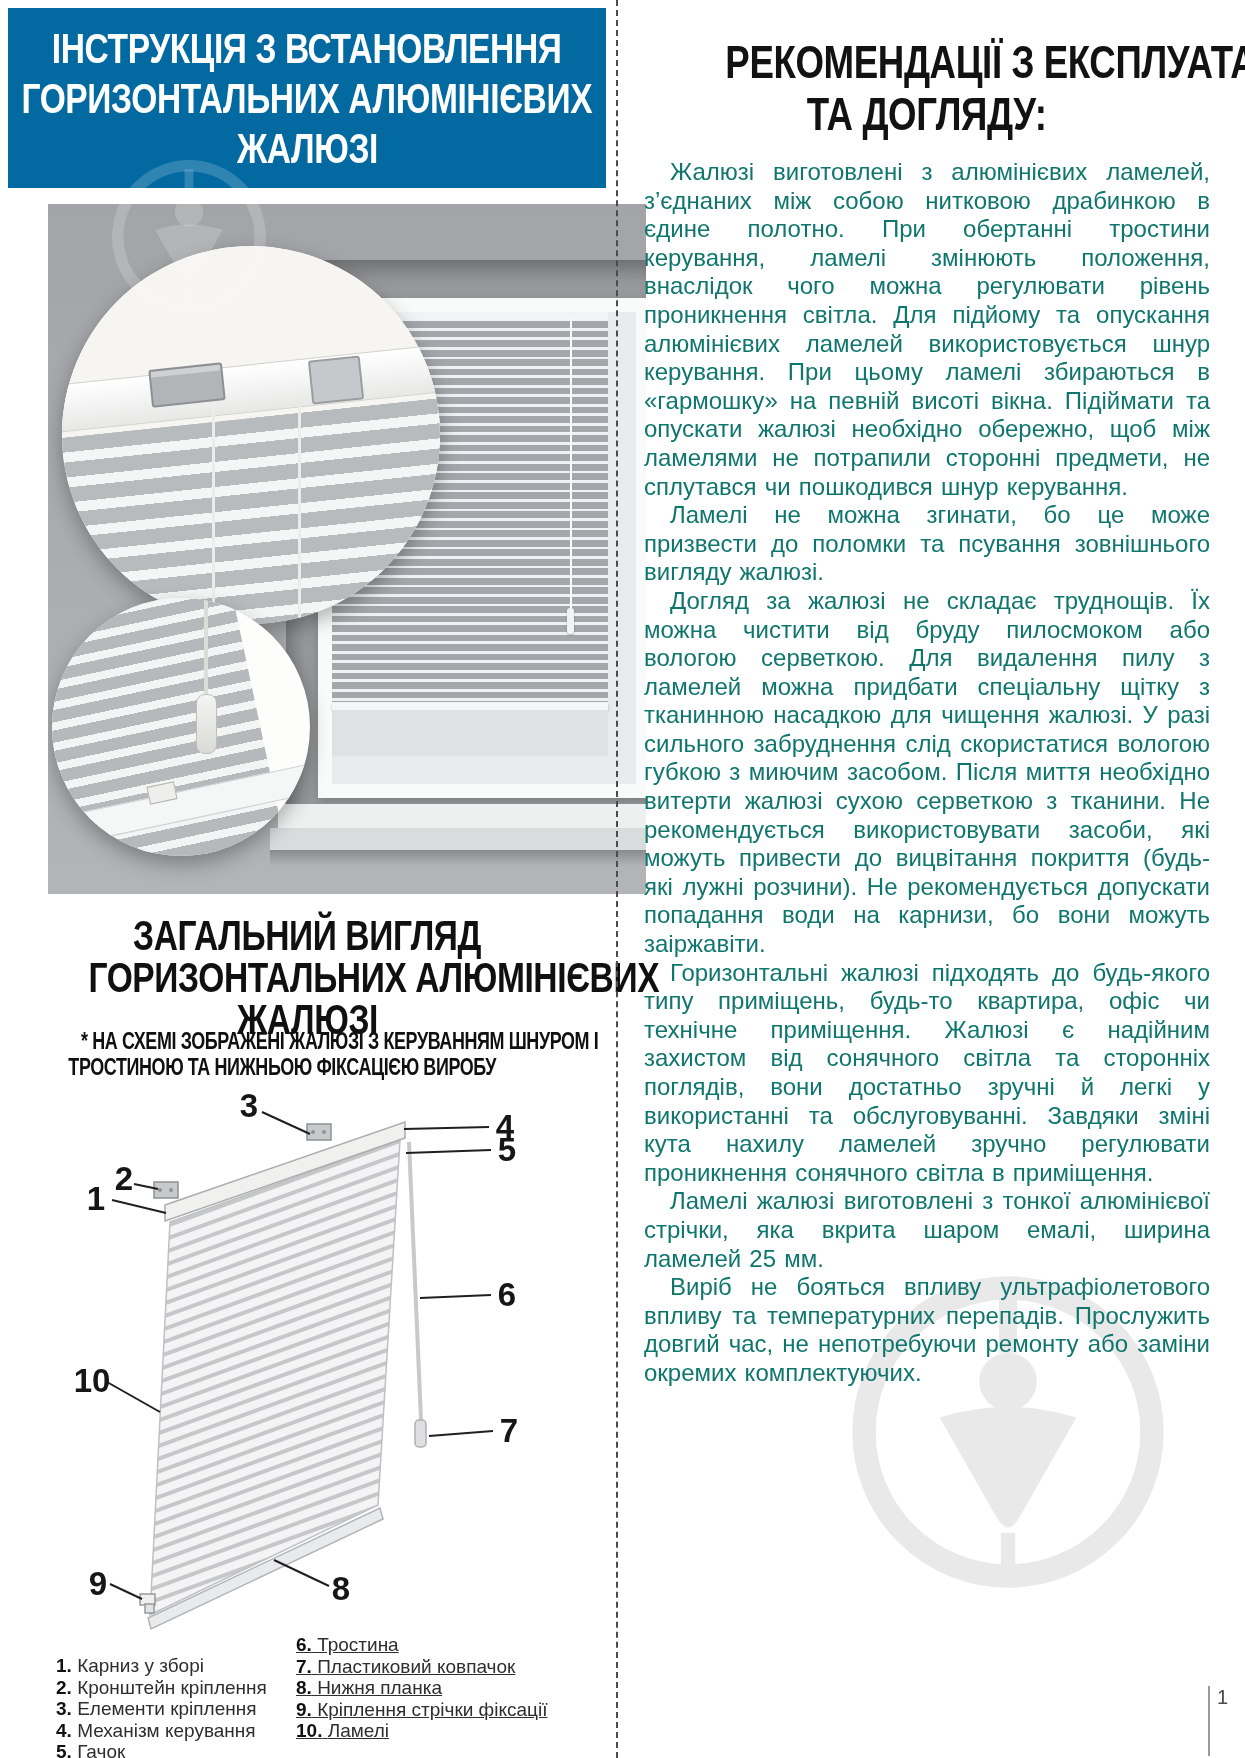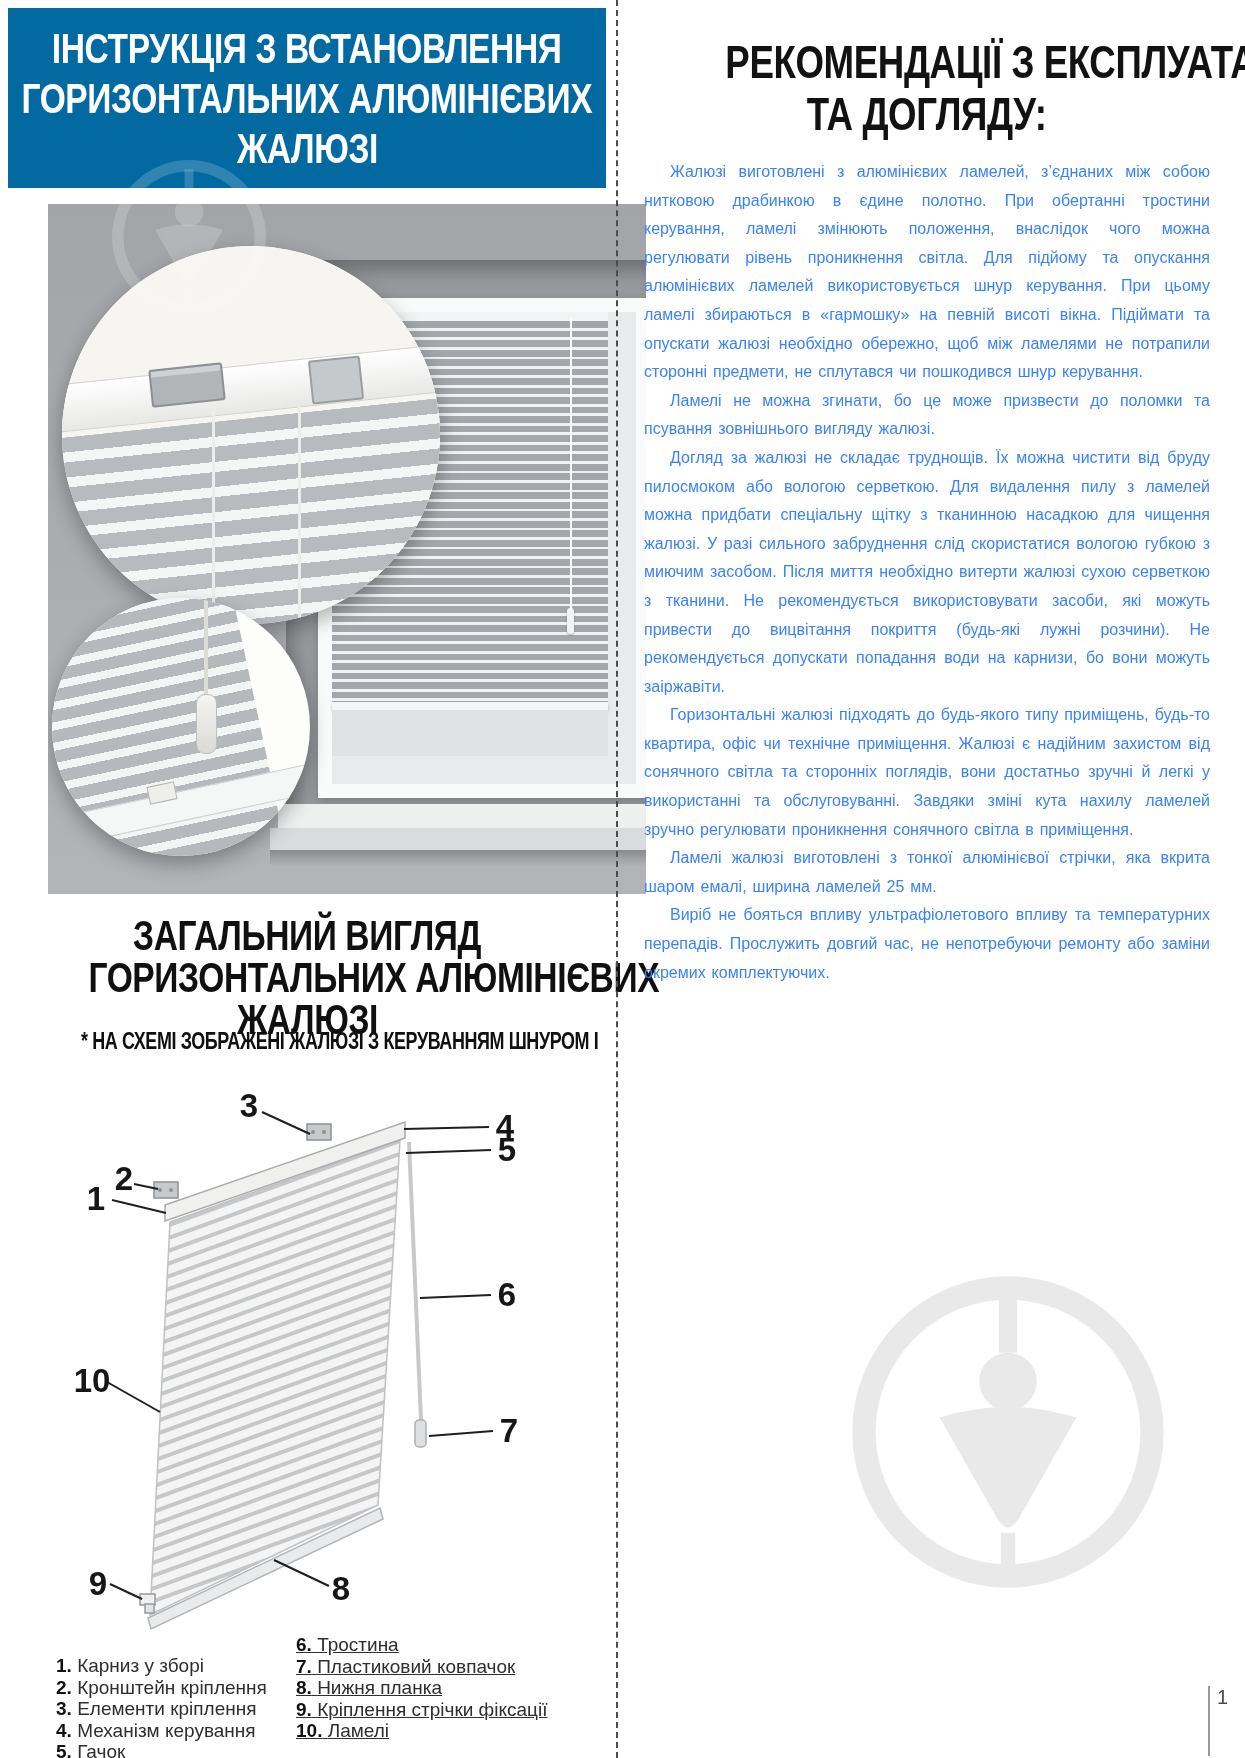--- a/index.html
+++ b/index.html
@@ -66,22 +66,22 @@
   .legend .c1{left:48px;width:220px;margin-top:21px;}
   .legend .c2{left:288px;width:320px;text-decoration:underline;}
   .legend .num{font-weight:bold;color:#111;}
 
   
   .divider{position:absolute;left:616px;top:0;height:1758px;border-left:2px dashed #4c4c4c;}
 
   .right-col{position:absolute;left:644px;top:0;width:566px;z-index:2;}
   .rec-title{margin:36px 0 18px 0;text-align:center;}
   .rec-title div,.purpose-title{font-weight:bold;font-size:47px;line-height:52px;color:#121212;text-align:center;}
-  .right-col p{margin:0;font-size:16px;line-height:28.6px;text-align:justify;text-indent:26px;
-               color:#3b82f6;word-spacing:1.5px;}
+  .right-col p{margin:0;font-size:24px;line-height:28.6px;text-align:justify;text-indent:26px;
+               color:#0f766e;word-spacing:1.5px;}
   .purpose-title{margin:96px 0 30px 0;}
 
   .pageno{position:absolute;left:1208px;top:1686px;height:70px;border-left:2px solid #9a9a9a;
           padding-left:7px;font-size:20px;color:#4a4a4a;}
 </style>
 </head>
 <body>
 
 <div class="page">
 
@@ -135,20 +135,21 @@
     </svg>
   </div>
 
   <h2 class="gv-title">
     <div><span class="cond">ЗАГАЛЬНИЙ ВИГЛЯД</span></div>
     <div><span class="cond">ГОРИЗОНТАЛЬНИХ АЛЮМІНІЄВИХ</span></div>
     <div><span class="cond">ЖАЛЮЗІ</span></div>
   </h2>
   <div class="gv-note">
     <div><span class="cond">* НА СХЕМІ ЗОБРАЖЕНІ ЖАЛЮЗІ З КЕРУВАННЯМ ШНУРОМ І</span></div>
+    <div><span class="cond">ТРОСТИНОЮ ТА НИЖНЬОЮ ФІКСАЦІЄЮ ВИРОБУ</span></div>
   </div>
 
   <svg class="diagram" width="598" height="545" viewBox="0 0 598 545">
     <defs>
       <pattern id="slatp" width="12" height="12" patternUnits="userSpaceOnUse" patternTransform="rotate(-20)">
         <rect width="12" height="12" fill="#f4f4f4"></rect>
         <rect width="12" height="4" fill="#c5c7c9"></rect>
       </pattern>
     </defs>
 

